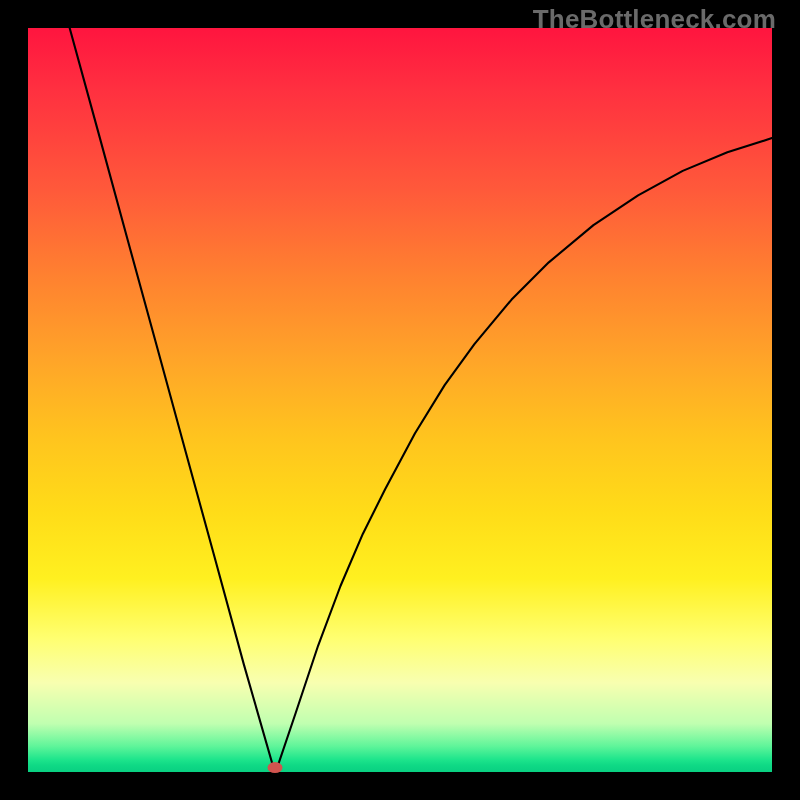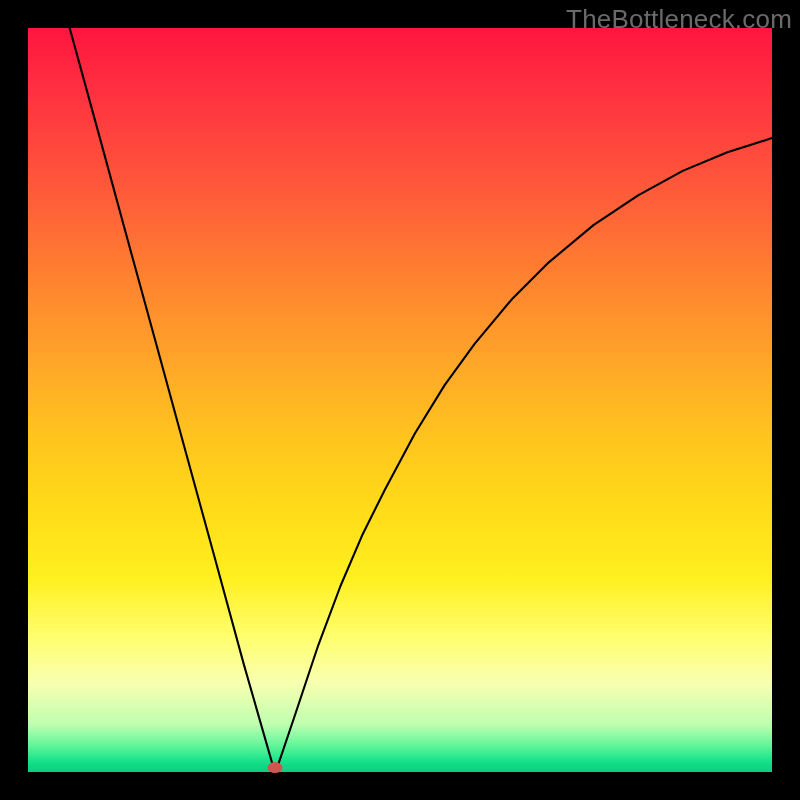--- a/index.html
+++ b/index.html
@@ -40,23 +40,23 @@
       #c0ffb0 93.5%,
       #60f59a 96.5%,
       #1ee58c 98.3%,
       #0fd985 99.1%,
       #09d082 100%
     );
   }
   .branding {
     position: absolute;
     top: 4px;
-    right: 8px;
+    right: 24px;
     font-size: 26px;
-    font-weight: 400;
+    font-weight: 700;
     color: #6a6a6a;
     letter-spacing: 0.2px;
     user-select: none;
   }
   svg.curve {
     position: absolute;
     left: 0;
     top: 0;
     width: 744px;
     height: 744px;

